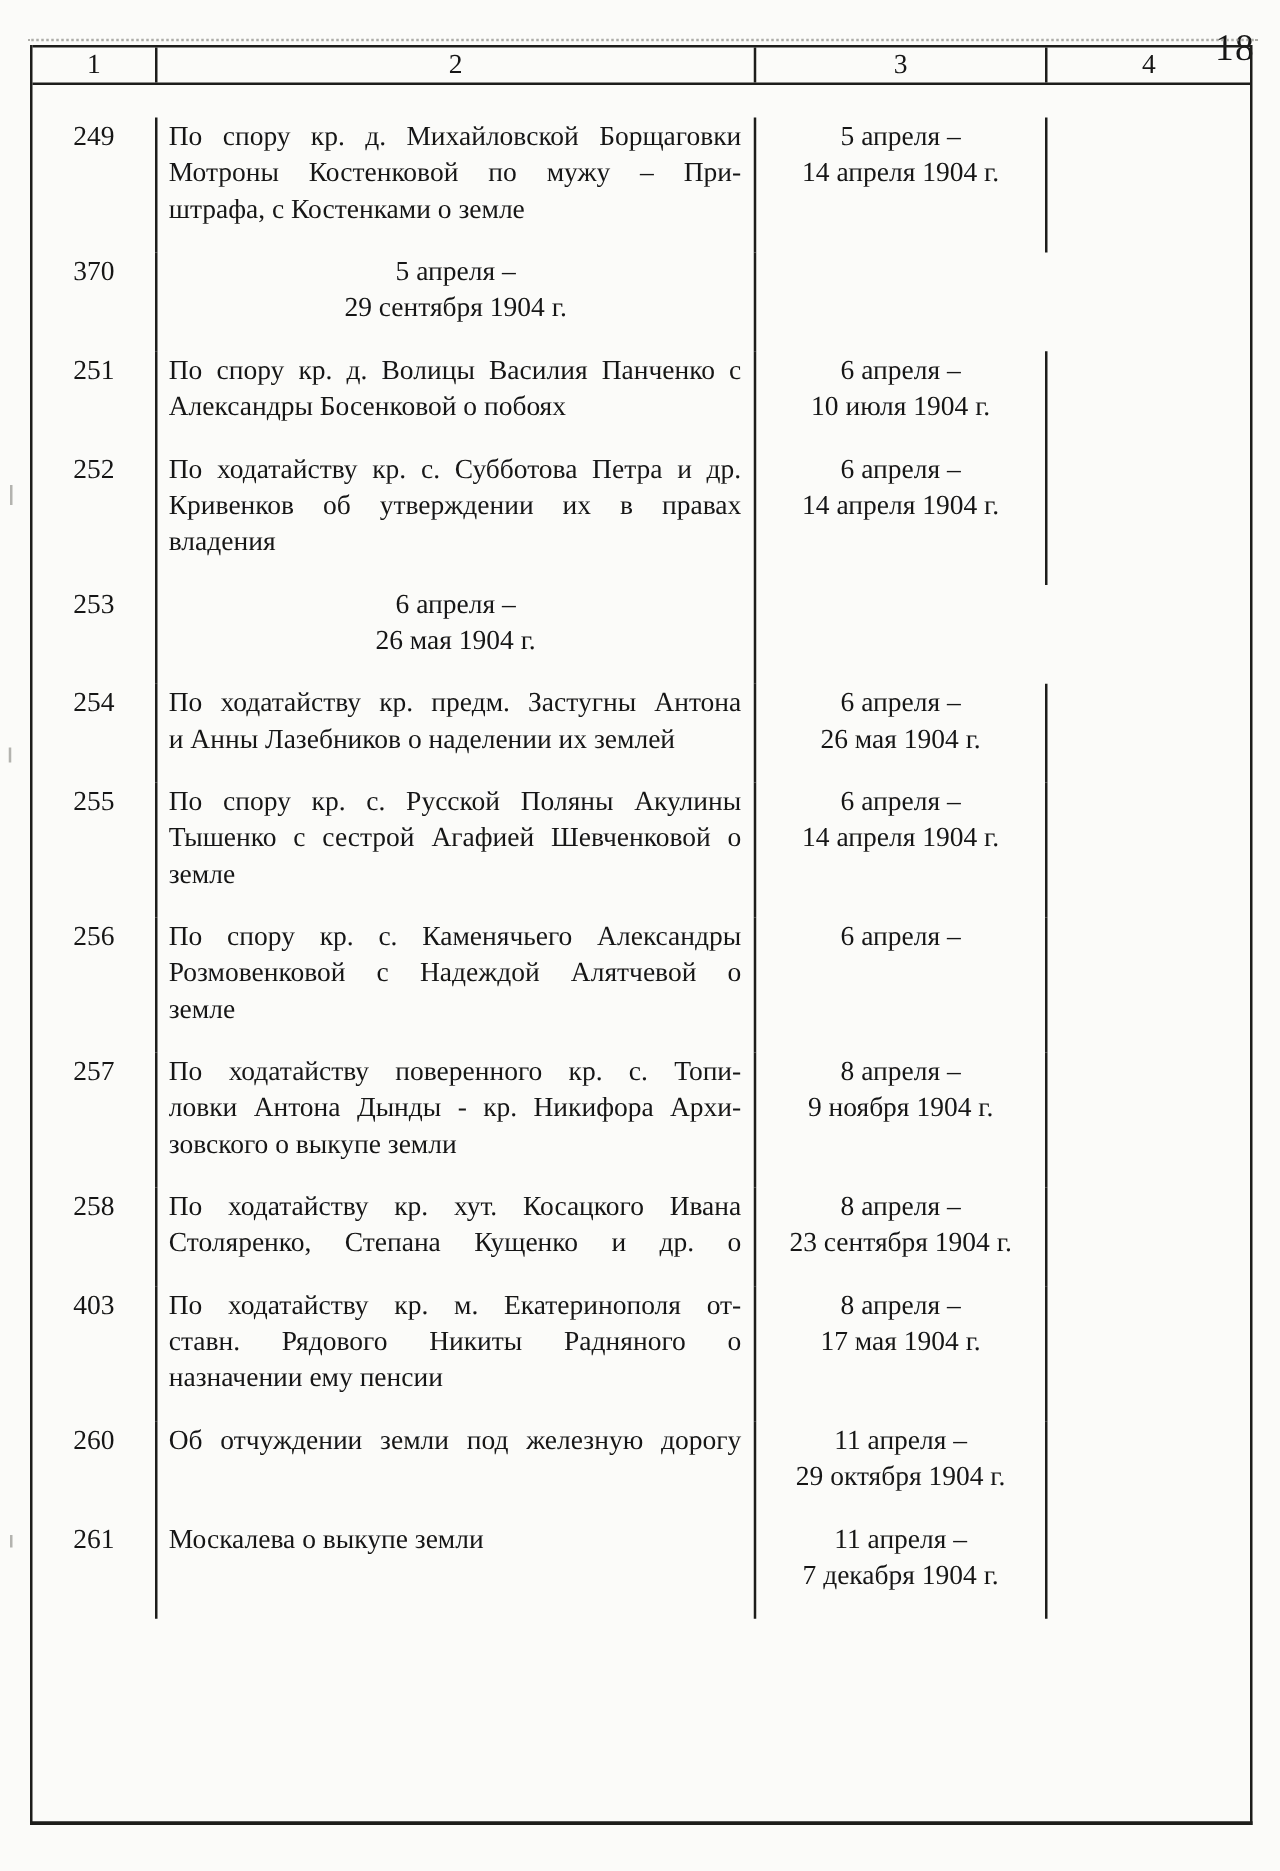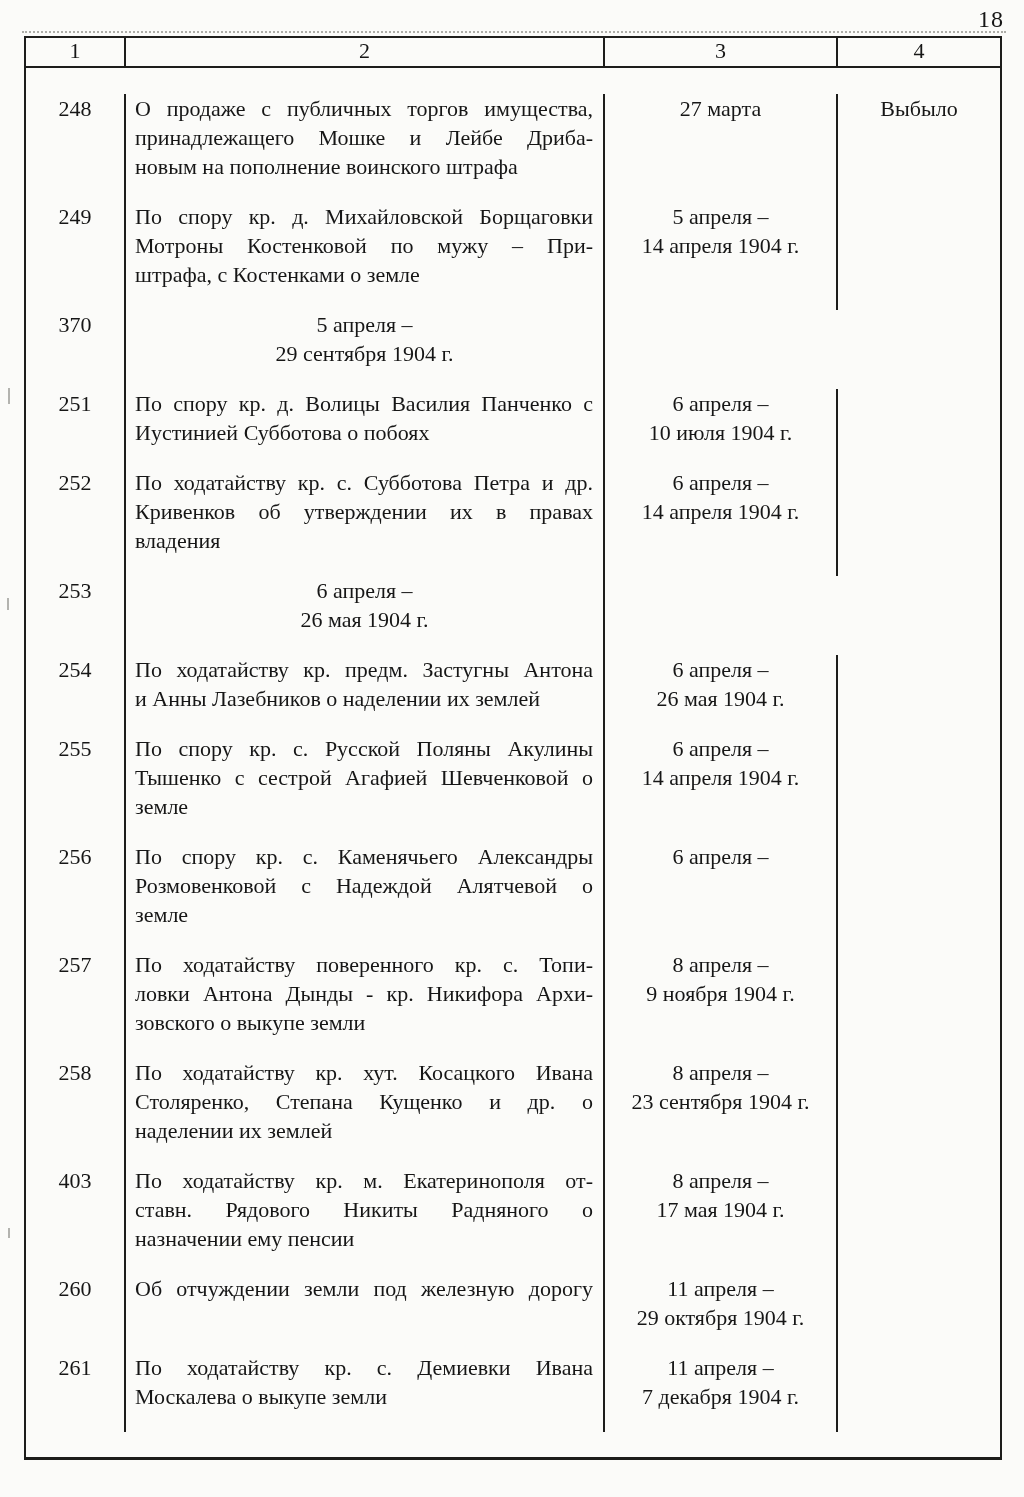--- a/index.html
+++ b/index.html
@@ -6,23 +6,23 @@
   html, body { width: 1024px; height: 1497px; }
   body {
     position: relative;
     background: #fbfbf9;
     color: #161616;
     font-family: "Liberation Serif", "DejaVu Serif", serif;
     overflow: hidden;
   }
   .page-number {
     position: absolute;
-    top: 6px;
+    top: 22px;
     right: 20px;
-    font-size: 24px;
+    font-size: 30px;
     letter-spacing: 1px;
   }
   .doc-table {
     position: absolute;
     left: 24px;
     top: 36px;
     width: 978px;
     border-left: 2px solid #1d1d1b;
     border-right: 2px solid #1d1d1b;
     border-bottom: 3px solid #1d1d1b;
@@ -104,51 +104,41 @@
 
 <div class="doc-table">
   <div class="thead">
     <div class="th sep">1</div>
     <div class="th sep">2</div>
     <div class="th sep">3</div>
     <div class="th">4</div>
   </div>
   <div class="tbody">
       <div class="row">
-        <div class="cell num-cell">248</div>
-        <div class="cell desc-cell">
-          <div class="line j">О продаже с публичных торгов имущества,</div>
-          <div class="line j">принадлежащего Мошке и Лейбе Дриба-</div>
-          <div class="line">новым на пополнение воинского штрафа</div>
-        </div>
-        <div class="cell date-cell">27 марта</div>
-        <div class="cell note-cell">Выбыло</div>
-      </div>
-      <div class="row">
         <div class="cell num-cell">249</div>
         <div class="cell desc-cell">
           <div class="line j">По спору кр. д. Михайловской Борщаговки</div>
           <div class="line j">Мотроны Костенковой по мужу – При-</div>
           <div class="line">штрафа, с Костенками о земле</div>
         </div>
         <div class="cell date-cell">5 апреля –
 14 апреля 1904 г.</div>
         <div class="cell note-cell"></div>
       </div>
       <div class="row">
         <div class="cell num-cell">370</div>
         <div class="cell date-cell">5 апреля –
 29 сентября 1904 г.</div>
         <div class="cell note-cell"></div>
       </div>
       <div class="row">
         <div class="cell num-cell">251</div>
         <div class="cell desc-cell">
           <div class="line j">По спору кр. д. Волицы Василия Панченко с</div>
-          <div class="line">Иустинией Субботова о побоях</div>
+          <div class="line">Александры Босенковой о побоях</div>
         </div>
         <div class="cell date-cell">6 апреля –
 10 июля 1904 г.</div>
         <div class="cell note-cell"></div>
       </div>
       <div class="row">
         <div class="cell num-cell">252</div>
         <div class="cell desc-cell">
           <div class="line j">По ходатайству кр. с. Субботова Петра и др.</div>
           <div class="line j">Кривенков об утверждении их в правах</div>
@@ -204,21 +194,20 @@
         </div>
         <div class="cell date-cell">8 апреля –
 9 ноября 1904 г.</div>
         <div class="cell note-cell"></div>
       </div>
       <div class="row">
         <div class="cell num-cell">258</div>
         <div class="cell desc-cell">
           <div class="line j">По ходатайству кр. хут. Косацкого Ивана</div>
           <div class="line j">Столяренко, Степана Кущенко и др. о</div>
-          <div class="line">наделении их землей</div>
         </div>
         <div class="cell date-cell">8 апреля –
 23 сентября 1904 г.</div>
         <div class="cell note-cell"></div>
       </div>
       <div class="row">
         <div class="cell num-cell">403</div>
         <div class="cell desc-cell">
           <div class="line j">По ходатайству кр. м. Екатеринополя от-</div>
           <div class="line j">ставн. Рядового Никиты Радняного о</div>
@@ -233,21 +222,20 @@
         <div class="cell desc-cell">
           <div class="line j">Об отчуждении земли под железную дорогу</div>
         </div>
         <div class="cell date-cell">11 апреля –
 29 октября 1904 г.</div>
         <div class="cell note-cell"></div>
       </div>
       <div class="row">
         <div class="cell num-cell">261</div>
         <div class="cell desc-cell">
-          <div class="line j">По ходатайству кр. с. Демиевки Ивана</div>
           <div class="line">Москалева о выкупе земли</div>
         </div>
         <div class="cell date-cell">11 апреля –
 7 декабря 1904 г.</div>
         <div class="cell note-cell"></div>
       </div>
     </div>
 </div>
 
 </body></html>

